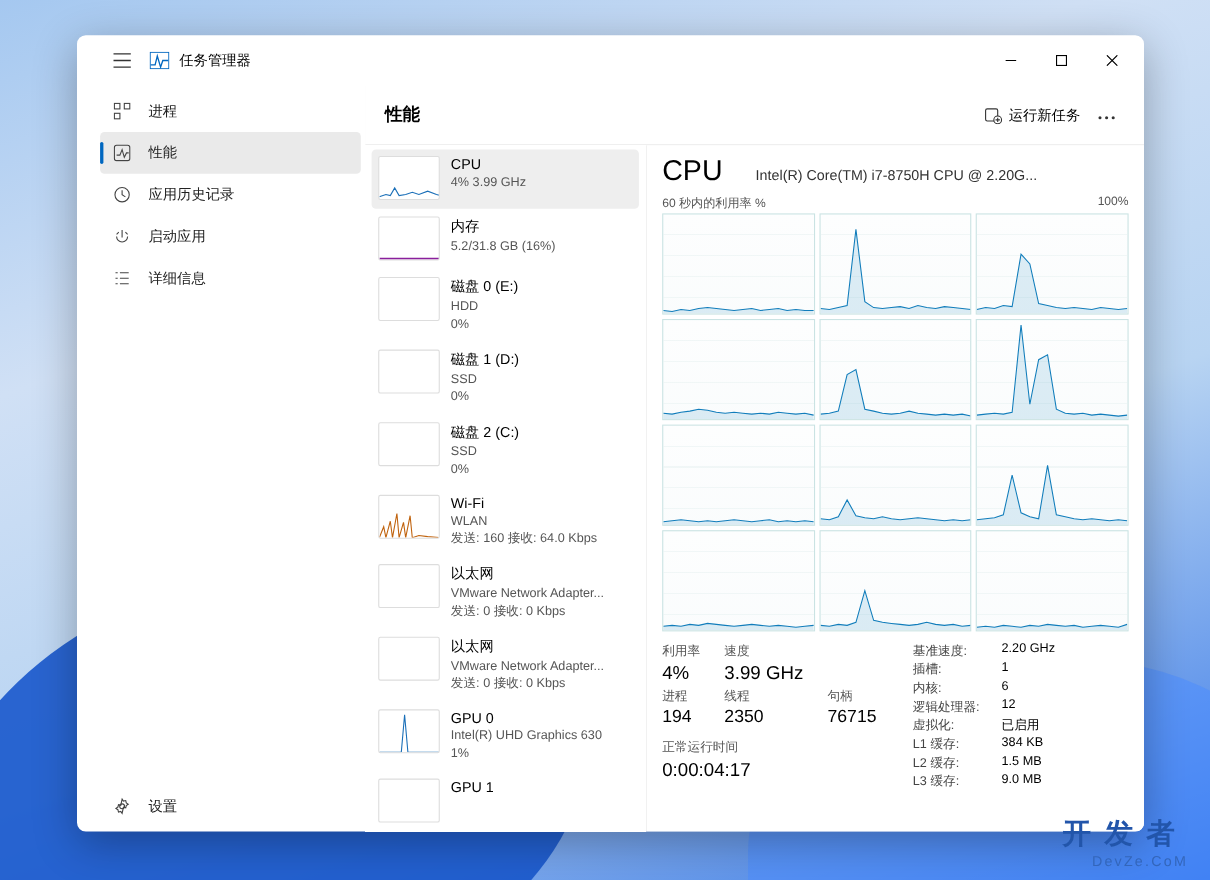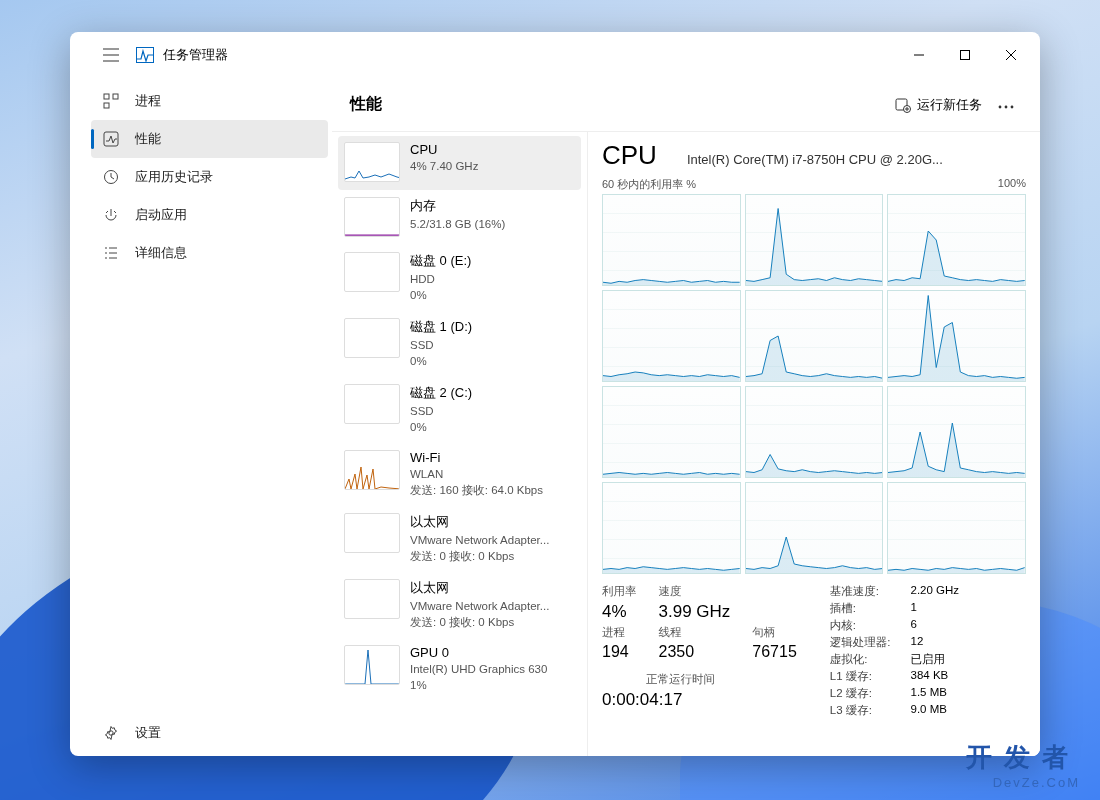--- a/index.html
+++ b/index.html
@@ -56,21 +56,21 @@
   .cpu-cell { border:1px solid #cae3e3; position:relative; background: linear-gradient(to bottom, rgba(160,200,210,0.02), rgba(160,200,210,0.05));}
   .cpu-cell::before { content:""; position:absolute; inset:0; background: repeating-linear-gradient(to bottom, transparent 0, transparent 18px, #e5f0f0 18px, #e5f0f0 19px); opacity:0.5;}
   .cpu-cell svg { position:absolute; bottom:0; left:0; }
   .stats { display:flex; gap: 12px; margin-top: 10px; font-size: 12px; color:#000;}
   .stats-left { display:grid; grid-template-columns: auto auto auto; column-gap: 22px; row-gap: 3px; align-content:start;}
   .stat-label { font-size: 11.5px; color:#555;}
   .stat-value { font-size: 16px; }
   .stat-value.big { font-size: 17px; }
   .stats-right { margin-left: 21px; display:grid; grid-template-columns: auto auto; column-gap: 20px; row-gap: 2px; font-size:11.5px; color:#444; align-content:start; }
   .stats-right .v { color:#000; }
-  .uptime-lbl { font-size:11.5px; color:#555; grid-column:1 / span 3; margin-top:8px;margin-left:44px;}
+  .uptime-lbl { font-size:11.5px; color:#555; grid-column:1 / span 3; margin-top:8px;}
   .uptime-val { font-size:17px; grid-column:1 / span 3;}
 
   
   .perf-list::-webkit-scrollbar { width: 6px; }
   .perf-list::-webkit-scrollbar-thumb { background:#c8c8c8; border-radius:3px;}
 </style>
 </head>
 <body>
 
 <div class="bg-curve"></div>
@@ -190,21 +190,21 @@
       <div class="content-body">
         <div class="perf-list" id="perf-list">
             <div class="perf-item selected">
     <div class="perf-thumb">
                 <svg width="56" height="40" viewBox="0 0 56 40">
                   <polyline points="0 38 6 36 10 37 14 30 18 37 24 36 30 34 36 36 44 33 52 36 56 37" fill="none" stroke="#1a6fb8" stroke-width="1"></polyline>
                 </svg>
               </div>
     <div class="perf-info">
       <div class="perf-name">CPU</div>
-      <div class="perf-sub">4% 7.40 GHz</div>
+      <div class="perf-sub">4% 3.99 GHz</div>
 
     </div>
             </div>
             <div class="perf-item">
     <div class="perf-thumb">
                 <svg width="56" height="40" viewBox="0 0 56 40">
                   <polyline points="0 39 56 39 56 40 0 40" fill="none" stroke="#8a1f9c" stroke-width="1"></polyline>
                 </svg>
               </div>
     <div class="perf-info">
@@ -288,20 +288,31 @@
             <div class="perf-item">
     <div class="perf-thumb">
                 <svg width="56" height="40" viewBox="0 0 56 40">
                   <polyline points="0 40 20 40 23 6 26 40 56 40" fill="none" stroke="#1a6fb8" stroke-width="1"></polyline>
                 </svg>
               </div>
     <div class="perf-info">
       <div class="perf-name">GPU 0</div>
       <div class="perf-sub">Intel(R) UHD Graphics 630</div>
       <div class="perf-sub">1%</div>
+    </div>
+            </div>
+            <div class="perf-item">
+    <div class="perf-thumb">
+                <svg width="56" height="40" viewBox="0 0 56 40">
+                  <polyline points="" fill="none" stroke="#1a6fb8" stroke-width="1"></polyline>
+                </svg>
+              </div>
+    <div class="perf-info">
+      <div class="perf-name">GPU 1</div>
+
     </div>
             </div>
           </div>
 
         <div class="detail">
           <div class="detail-head">
             <div class="detail-big">CPU</div>
             <div class="detail-model">Intel(R) Core(TM) i7-8750H CPU @ 2.20G...</div>
           </div>
           <div class="chart-cap">

